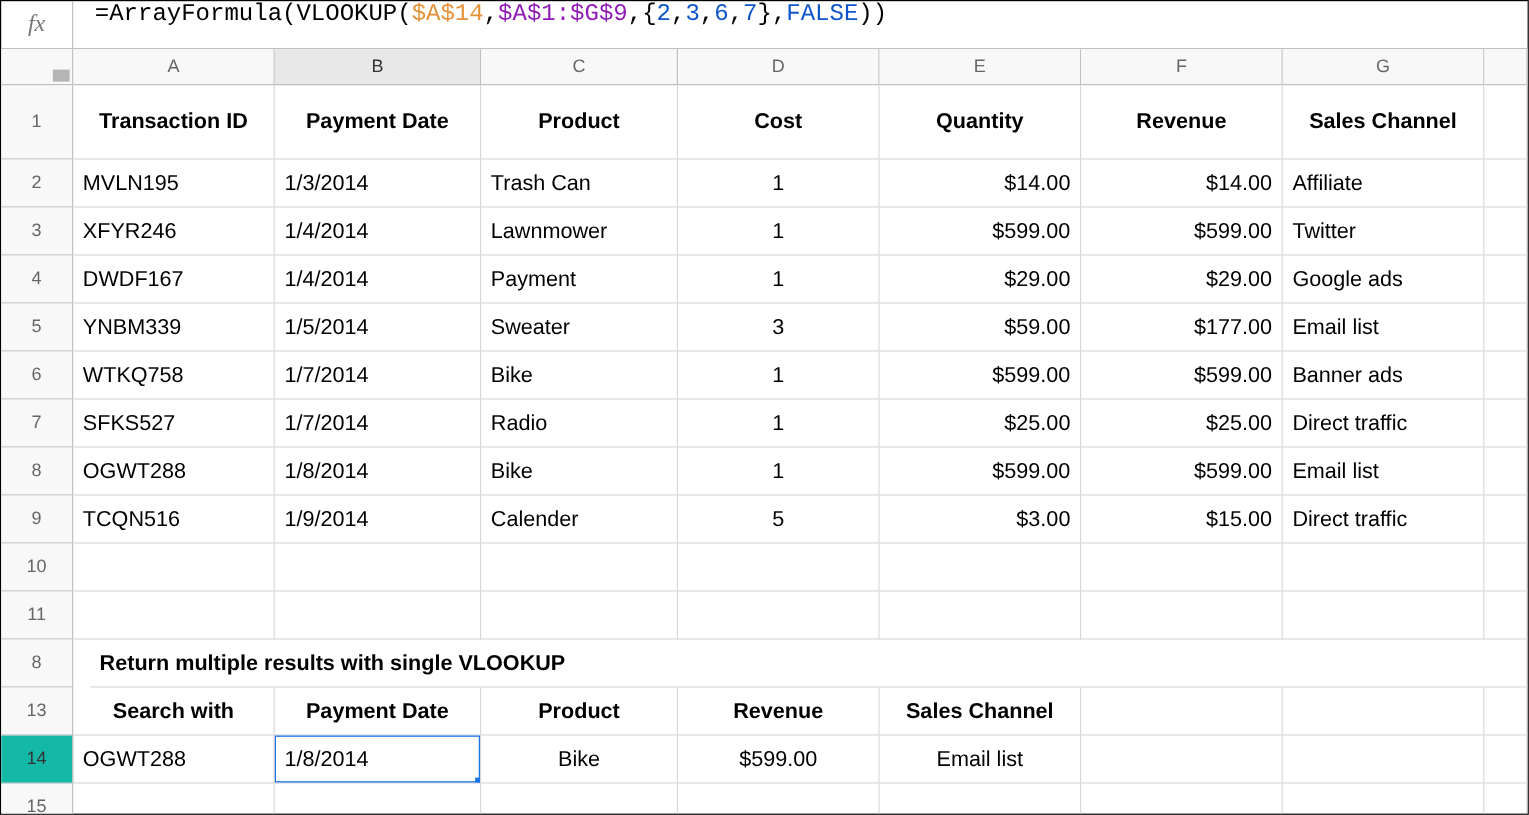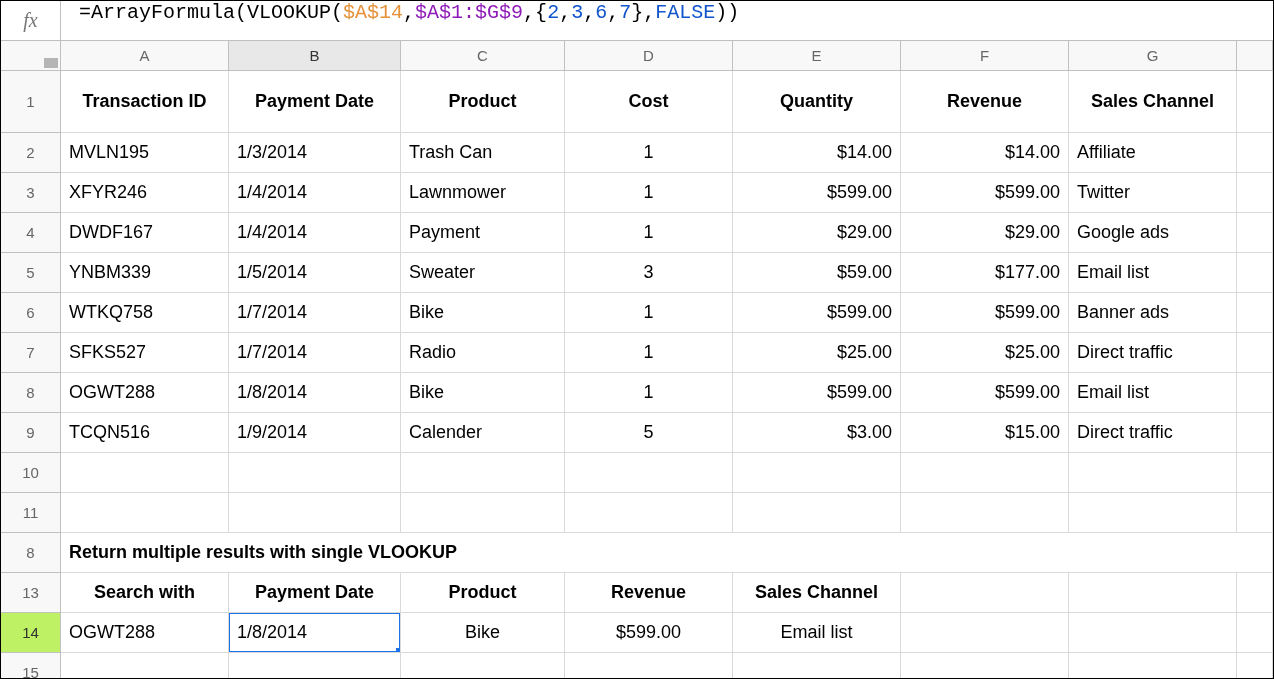--- a/index.html
+++ b/index.html
@@ -80,21 +80,21 @@
   }
   .rowhdr {
     background: #f8f8f8;
     justify-content: center;
     color: #666;
     font-size: 15px;
     border-right: 1px solid #c0c0c0;
     border-bottom: 1px solid #c0c0c0;
   }
   .rowhdr-sel {
-    background: #bef264;
+    background: #14b8a6;
     color: #333;
   }
   .corner {
     background: #f8f8f8;
     border-right: 1px solid #c0c0c0;
     border-bottom: 1px solid #c0c0c0;
     height: 30px;
     position: relative;
   }
   .corner::after{
@@ -115,20 +115,21 @@
   }
   .row1 { height: 62px; }
   .center { justify-content: center; }
   .right { justify-content: flex-end; }
   .section-title {
     font-weight: bold;
     padding-left: 8px;
   }
   .span-full {
     grid-column: 2 / 10;
+    margin-left: 14px;
   }
 
   
   .sel-wrap {
     position: relative;
   }
   .sel-cell {
     position: absolute;
     top: -1px; left: -1px;
     right: -1px; bottom: -1px;

